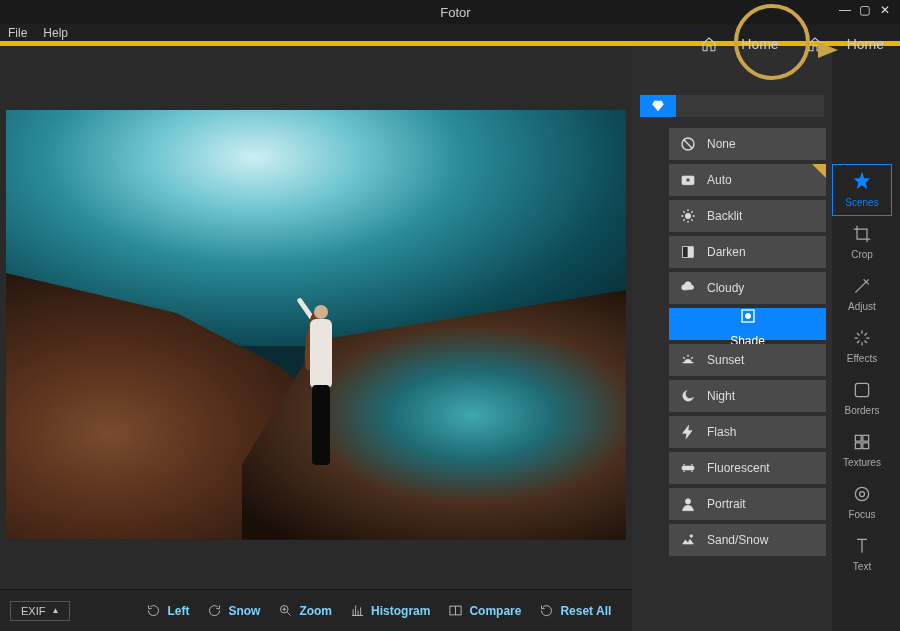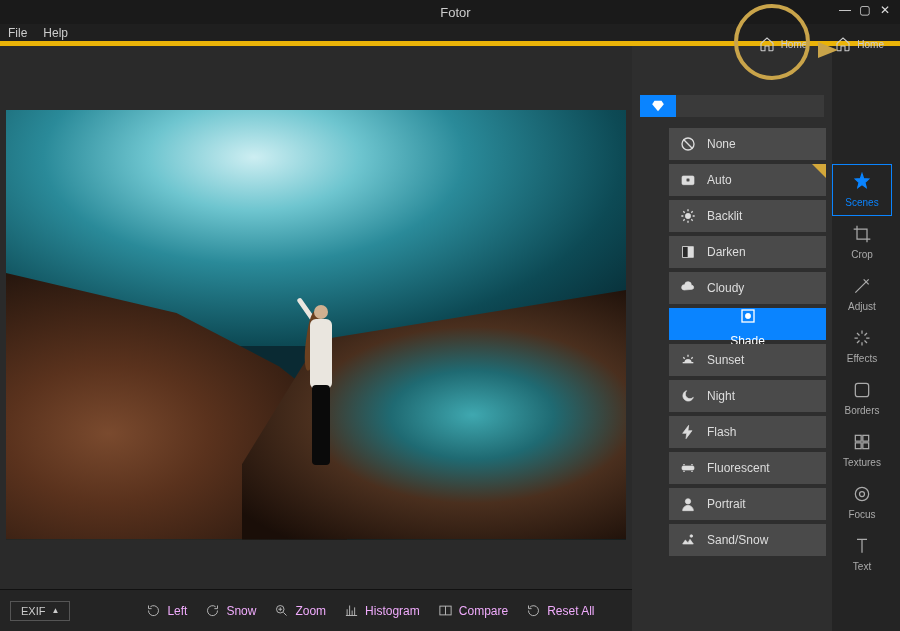--- a/index.html
+++ b/index.html
@@ -7,21 +7,21 @@
 
   .titlebar { height: 24px; background: #1a1a1a; display: flex; align-items: center; justify-content: center; position: relative; }
   .titlebar .title { color: #ccc; font-size: 13px; padding-left: 11px; }
   .titlebar .win-controls { position: absolute; right: 6px; top: 2px; display: flex; gap: 2px; }
   .titlebar .win-controls span { width: 18px; height: 16px; display: flex; align-items: center; justify-content: center; color: #ddd; font-size: 12px; cursor: pointer; }
 
   .menubar { height: 22px; background: #1f1f1f; display: flex; align-items: center; padding: 0 8px; gap: 16px; border-bottom: 5px solid #eab308; }
   .menubar span { color: #ccc; font-size: 12px; cursor: pointer; }
 
   .homebar { position: absolute; top: 24px; right: 0; height: 40px; display: flex; align-items: center; padding-right: 8px; gap: 12px; }
-  .home-pill { display: flex; align-items: center; gap: 6px; color: #ccc; font-size: 10px; padding: 4px 8px; }
+  .home-pill { display: flex; align-items: center; gap: 24px; color: #ccc; font-size: 14px; padding: 4px 8px; }
   .home-pill svg { width: 16px; height: 16px; fill: #ccc; }
 
   .content { display: flex; height: calc(631px - 46px); }
 
   .canvas-col { flex: 1; display: flex; flex-direction: column; background: #2a2a2a; }
   .canvas-area { flex: 1; display: flex; align-items: center; justify-content: center; padding: 20px 6px 6px 6px; }
 
   .photo { width: 620px; height: 430px; background: #0a2a33; position: relative; overflow: hidden; }
   .photo .sky { position: absolute; top: 0; left: 0; right: 0; height: 55%; background: radial-gradient(ellipse at 40% 20%, #cdeef2 0%, #6ec5cf 20%, #2a8a99 40%, #0d4a55 70%, #052028 100%); }
   .photo .rock-l { position: absolute; bottom: 0; left: 0; width: 55%; height: 62%; background: radial-gradient(ellipse at 30% 60%, #7a4a2e 0%, #5a321d 30%, #2d1a10 70%, #0a0604 100%); clip-path: polygon(0 0, 50% 15%, 80% 35%, 100% 55%, 100% 100%, 0 100%); }
@@ -30,21 +30,21 @@
   .photo .figure .head { position: absolute; top: 14px; left: 10px; width: 14px; height: 14px; border-radius: 50%; background: #d0b090; }
   .photo .figure .hair { position: absolute; top: 20px; left: 2px; width: 12px; height: 60px; background: #6a4020; border-radius: 40% 40% 50% 50%; transform: rotate(8deg); }
   .photo .figure .torso { position: absolute; top: 28px; left: 6px; width: 22px; height: 70px; background: #eae6df; border-radius: 6px; }
   .photo .figure .arm { position: absolute; top: 0; left: 16px; width: 5px; height: 42px; background: #eae6df; border-radius: 3px; transform: rotate(-35deg); transform-origin: bottom; }
   .photo .figure .legs { position: absolute; top: 94px; left: 8px; width: 18px; height: 80px; background: #0a0a0a; border-radius: 4px; }
 
   .bottombar { height: 42px; background: #242424; border-top: 1px solid #111; display: flex; align-items: center; padding: 0 10px; gap: 18px; }
   .exif-btn { border: 1px solid #555; padding: 3px 10px 3px 10px; color: #ccc; font-size: 11px; display: flex; align-items: center; gap: 6px; cursor: pointer; }
   .exif-btn .tri { font-size: 8px; }
   .bottombar .spacer { width: 40px; }
-  .tool-btn { display: flex; align-items: center; gap: 6px; color: #f0abfc; font-size: 12px; cursor: pointer; }
+  .tool-btn { display: flex; align-items: center; gap: 6px; color: #7dd3fc; font-size: 12px; cursor: pointer; font-weight: bold; }
   .tool-btn svg { width: 15px; height: 15px; stroke: #bbb; fill: none; stroke-width: 1.5; }
 
   .scene-col { width: 256px; background: #2e2e2e; display: flex; flex-direction: column; padding-top: 46px; }
   .premium-row { height: 28px; display: flex; align-items: center; padding: 0 8px; margin-bottom: 8px; }
   .premium-chip { width: 36px; height: 22px; background: #0a84ff; display: flex; align-items: center; justify-content: center; }
   .premium-chip svg { width: 14px; height: 14px; fill: #fff; }
   .premium-track { flex: 1; height: 22px; background: #3a3a3a; }
 
   .scene-list { flex: 1; overflow: auto; padding: 0 6px; }
   .scene-item { height: 32px; background: #4a4a4a; margin-bottom: 4px; display: flex; align-items: center; padding: 0 10px; gap: 10px; cursor: pointer; color: #ddd; font-size: 12px; position: relative; margin-left: 31px; }

